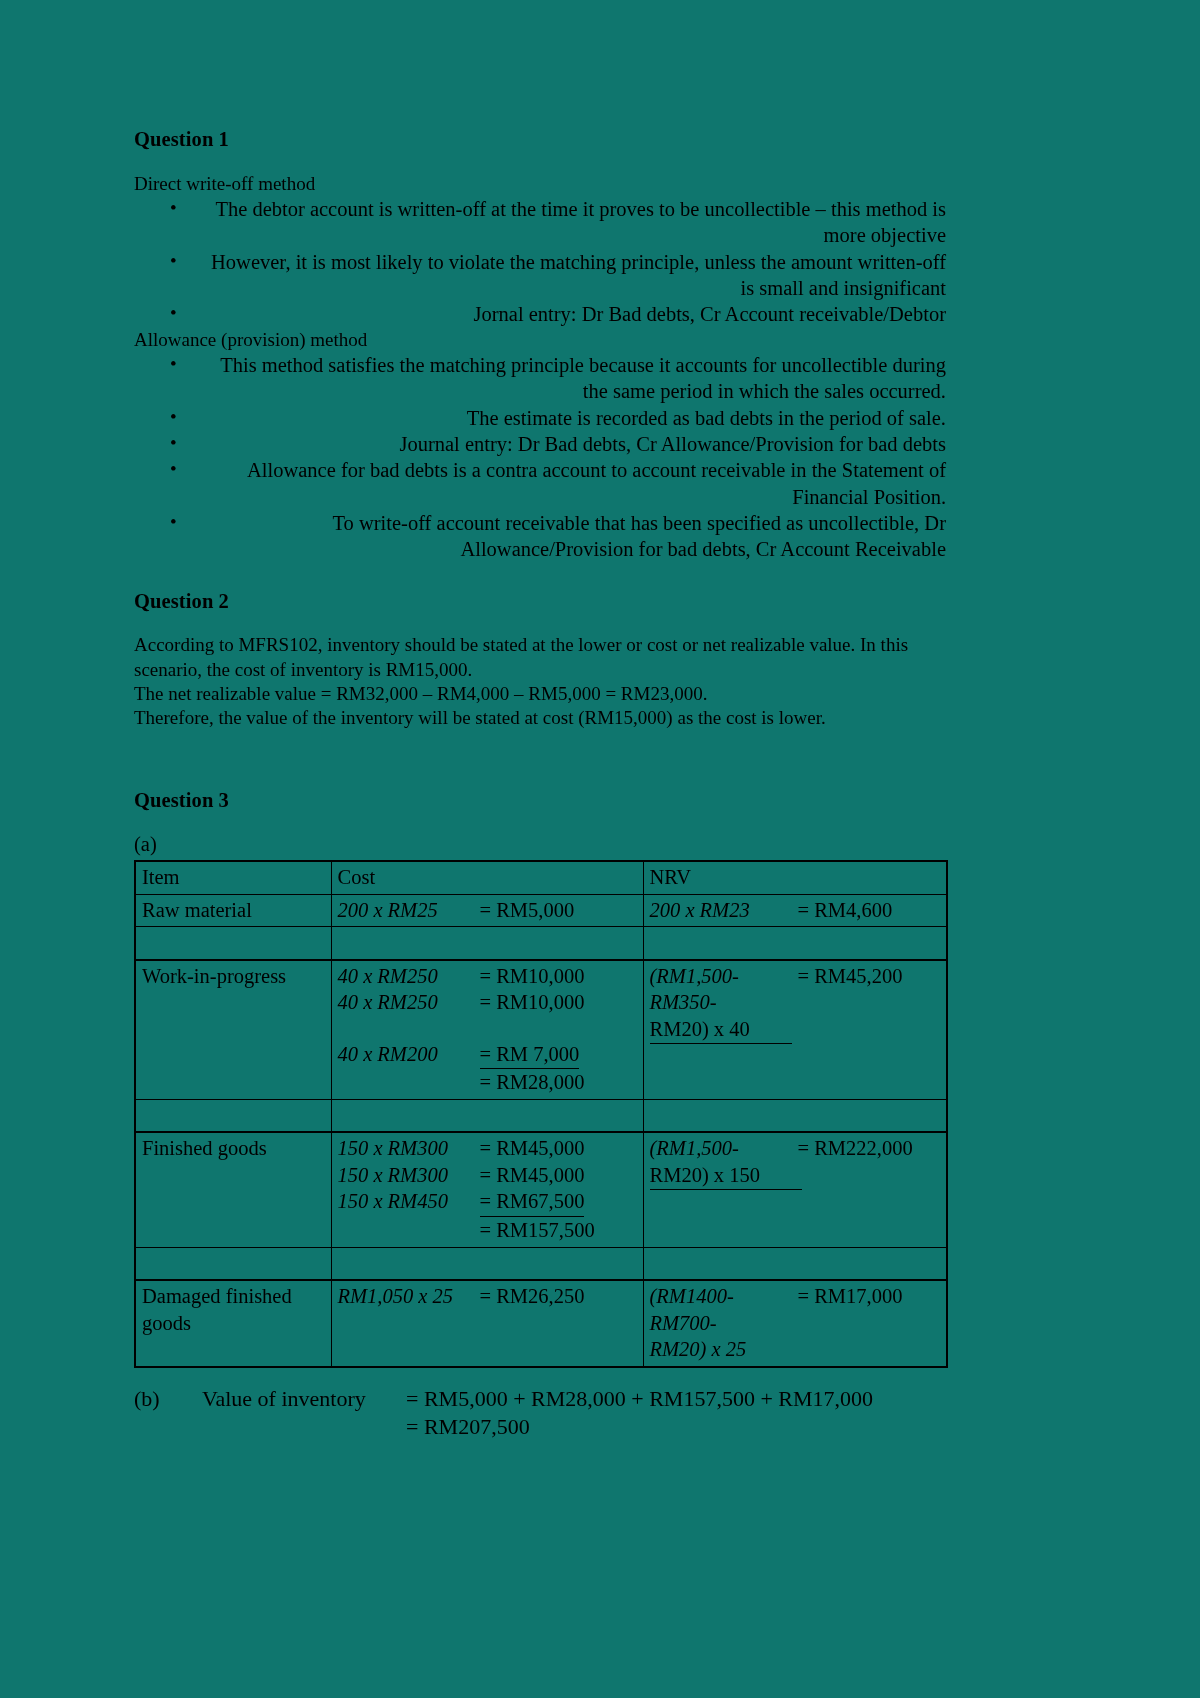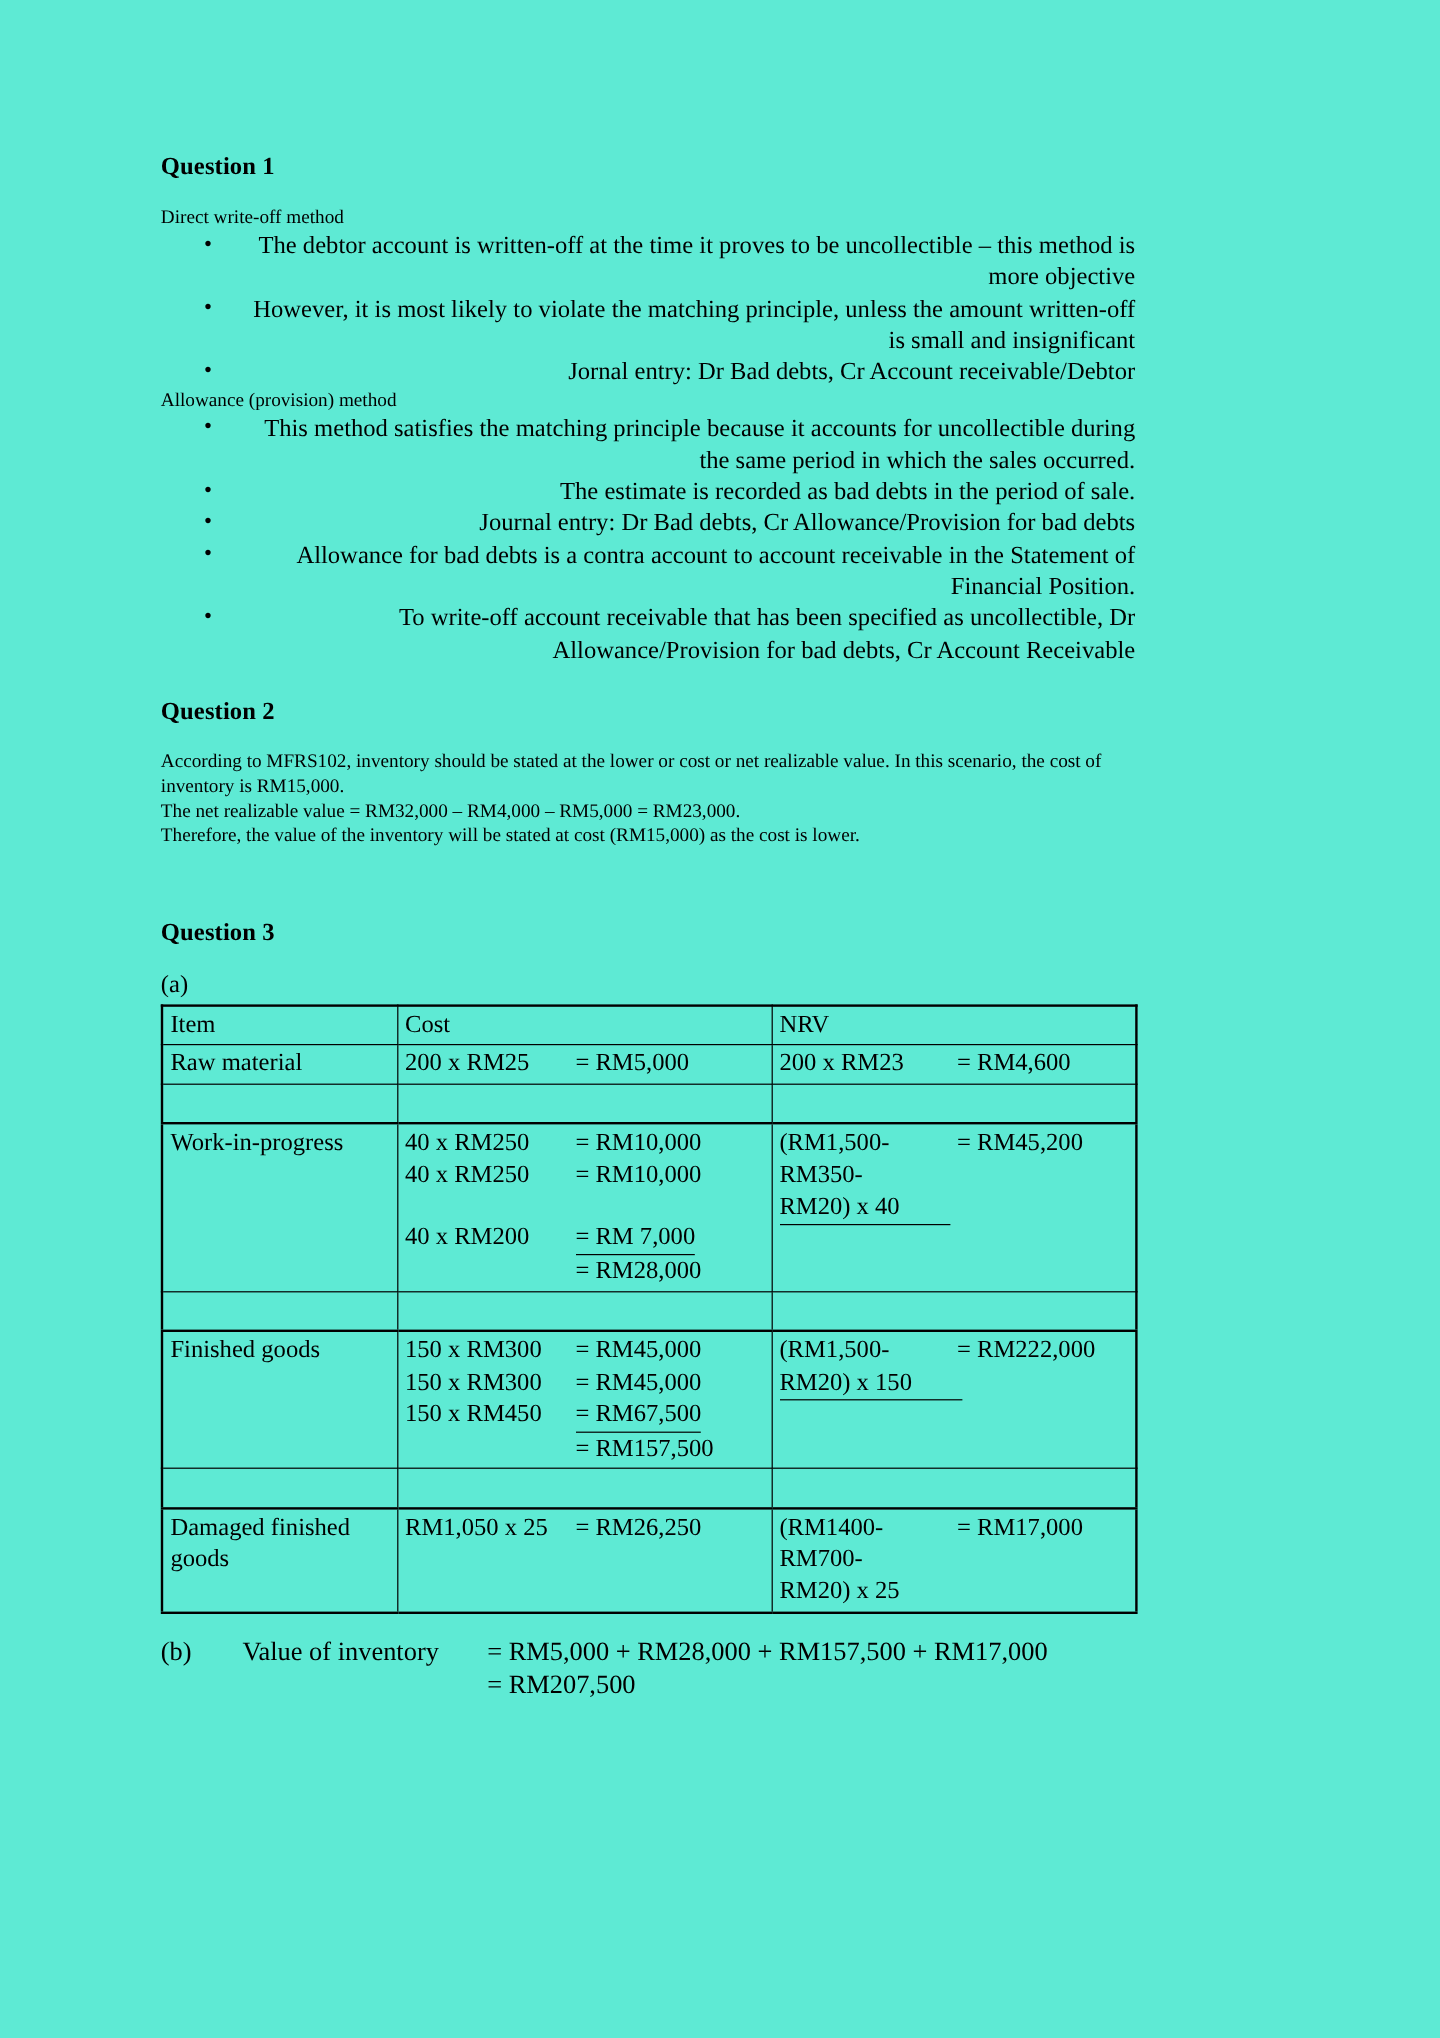--- a/index.html
+++ b/index.html
@@ -9,40 +9,40 @@
     background: #ffffff;
   }
   body {
     font-family: "Liberation Serif", "DejaVu Serif", serif;
     color: #000000;
   }
   .page {
     position: relative;
     width: 1200px;
     height: 1698px;
-    background: #5eead4;
+    background: #0f766e;
     box-sizing: border-box;
     overflow: hidden;
   }
   .content {
     position: absolute;
     left: 134px;
     top: 128px;
     width: 812px;
   }
 
   h2.qhead {
     font-size: 20.5px;
     font-weight: bold;
     margin: 0 0 20px 0;
     letter-spacing: 0.1px;
     line-height: 1.15;
   }
   p.para {
-    font-size: 16px;
+    font-size: 19px;
     margin: 0;
     line-height: 1.285;
   }
   ul.bullets {
     list-style: none;
     margin: 0;
     padding: 0;
   }
   ul.bullets > li {
     position: relative;
@@ -88,21 +88,21 @@
 
   col.c-item  { width: 196px; }
   col.c-cost  { width: 312px; }
   col.c-nrv   { width: 304px; }
 
   .cellrow {
     display: flex;
     flex-direction: row;
     white-space: nowrap;
   }
-  .cellrow .lhs { width: 142px; flex: 0 0 142px; }
+  .cellrow .lhs { width: 142px; flex: 0 0 142px; font-style: italic; }
   .cellrow .rhs { flex: 0 0 auto; }
   .cellrow.nrv .lhs { width: 148px; flex: 0 0 148px; }
 
   .ul-line { border-bottom: 1.6px solid #000; padding-bottom: 1px; display: inline-block; }
   .blankline { height: 25px; }
 
   .uline-wide {
     display: inline-block;
     border-bottom: 1.6px solid #000;
     padding-right: 42px;

